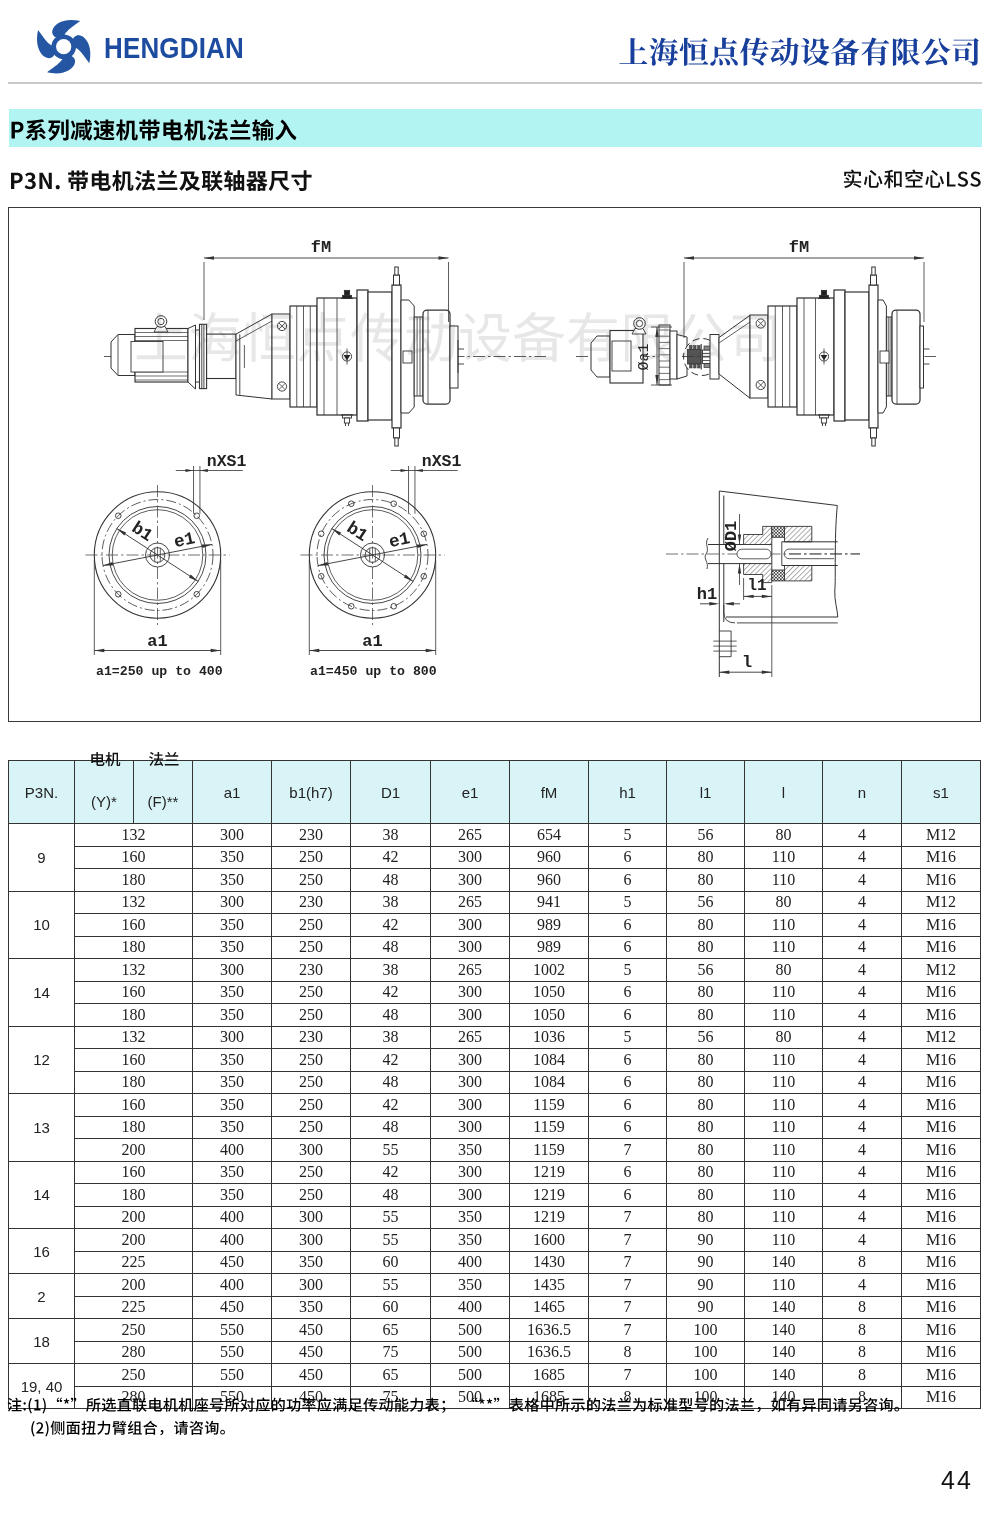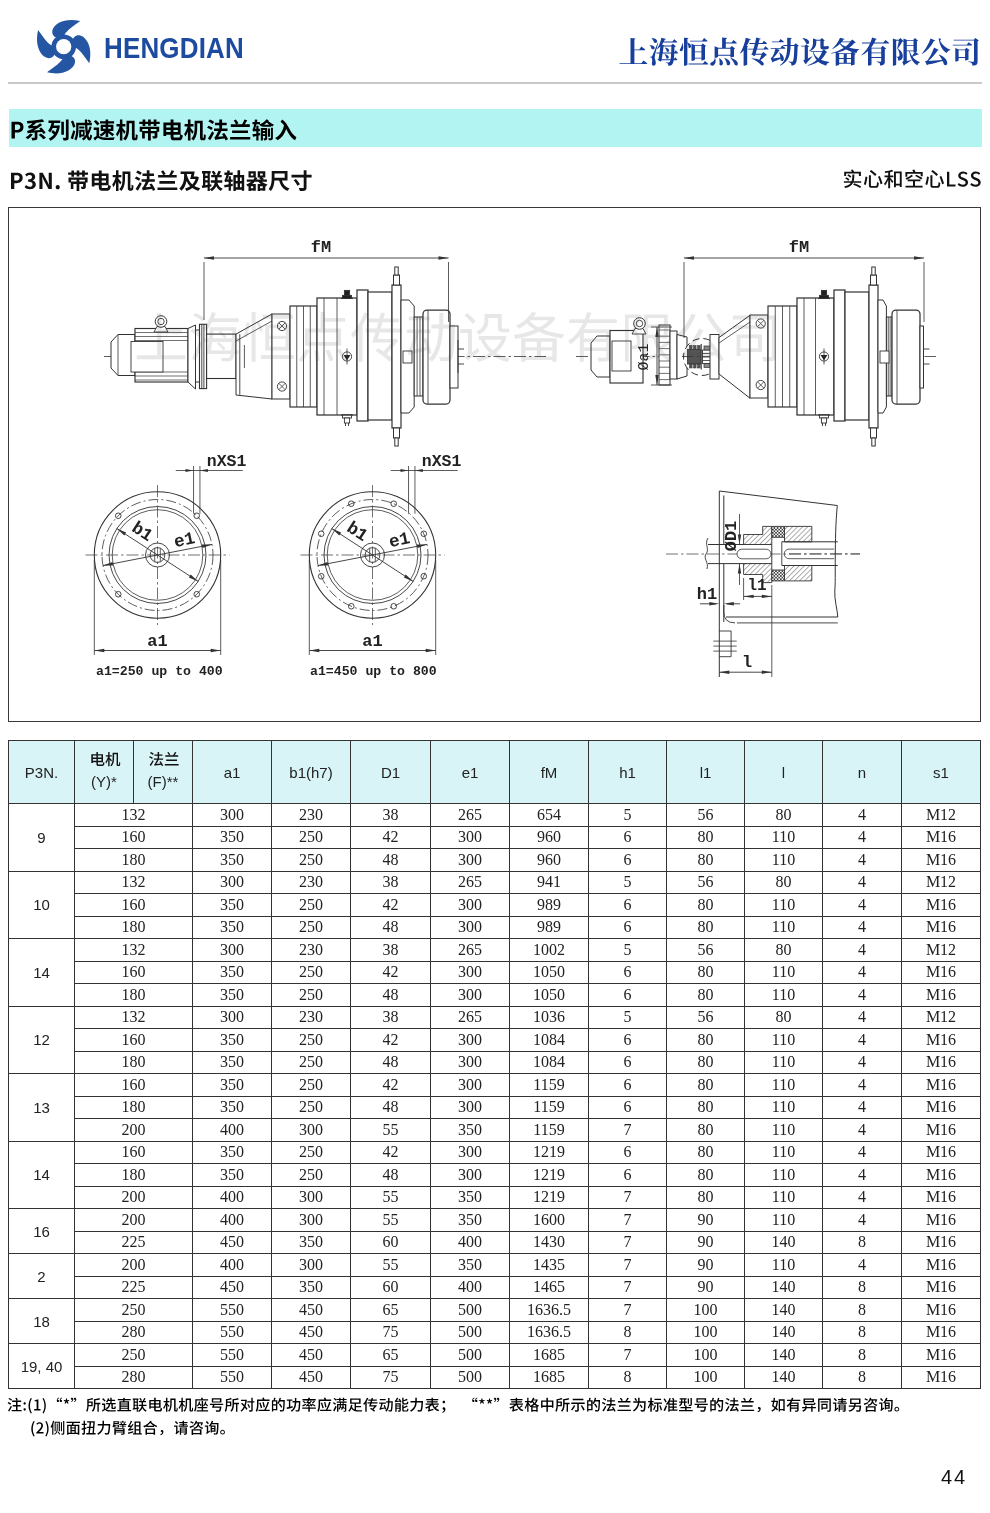--- a/index.html
+++ b/index.html
@@ -1,25 +1,25 @@
 <!DOCTYPE html>
 <html><head><meta charset="utf-8"><style>
 *{margin:0;padding:0;box-sizing:border-box}
 html,body{width:990px;height:1513px;background:#fff;position:relative;overflow:hidden;
   font-family:"Liberation Sans",sans-serif}
 .abs{position:absolute}
-#tbl{border-collapse:collapse;table-layout:fixed;width:973px;position:absolute;left:8px;top:740px}
+#tbl{border-collapse:collapse;table-layout:fixed;width:973px;position:absolute;left:8px;top:760px}
 #tbl td{border:1.2px solid #333;text-align:center;vertical-align:middle;
   font-family:"Liberation Serif",serif;font-size:16px;color:#222;padding:0;height:22.5px;overflow:hidden}
 #tbl tr.hd td{background:#d9f4f7;height:63px;font-size:15px;line-height:19px}
 #tbl td.sans{font-family:"Liberation Sans",sans-serif;font-size:15px}
 #tbl td.glab{font-size:15px}
 #logo-text{position:absolute;left:104px;top:31px;color:#1c4ba0;font-size:29.5px;font-weight:bold;
   transform:scaleX(0.88);transform-origin:0 0;letter-spacing:0.2px}
-#pageno{position:absolute;left:941px;top:1466px;font-size:20px;color:#111;letter-spacing:2px}
+#pageno{position:absolute;left:941px;top:1466px;font-size:25px;color:#111;letter-spacing:2px}
 </style></head>
 <body>
 <div class="abs" style="left:8px;top:82px;width:974px;height:1.6px;background:#c9c9c9"></div>
 <div class="abs" style="left:9px;top:108.5px;width:973px;height:38.5px;background:#b2f4f2"></div>
 <div class="abs" style="left:7.5px;top:207px;width:973.5px;height:515px;border:1.6px solid #3a3a3a;background:#fff"></div>
 <div id="logo-text">HENGDIAN</div>
 <div id="pageno">44</div>
 <table id="tbl">
     <colgroup>
       <col style="width:66px">

